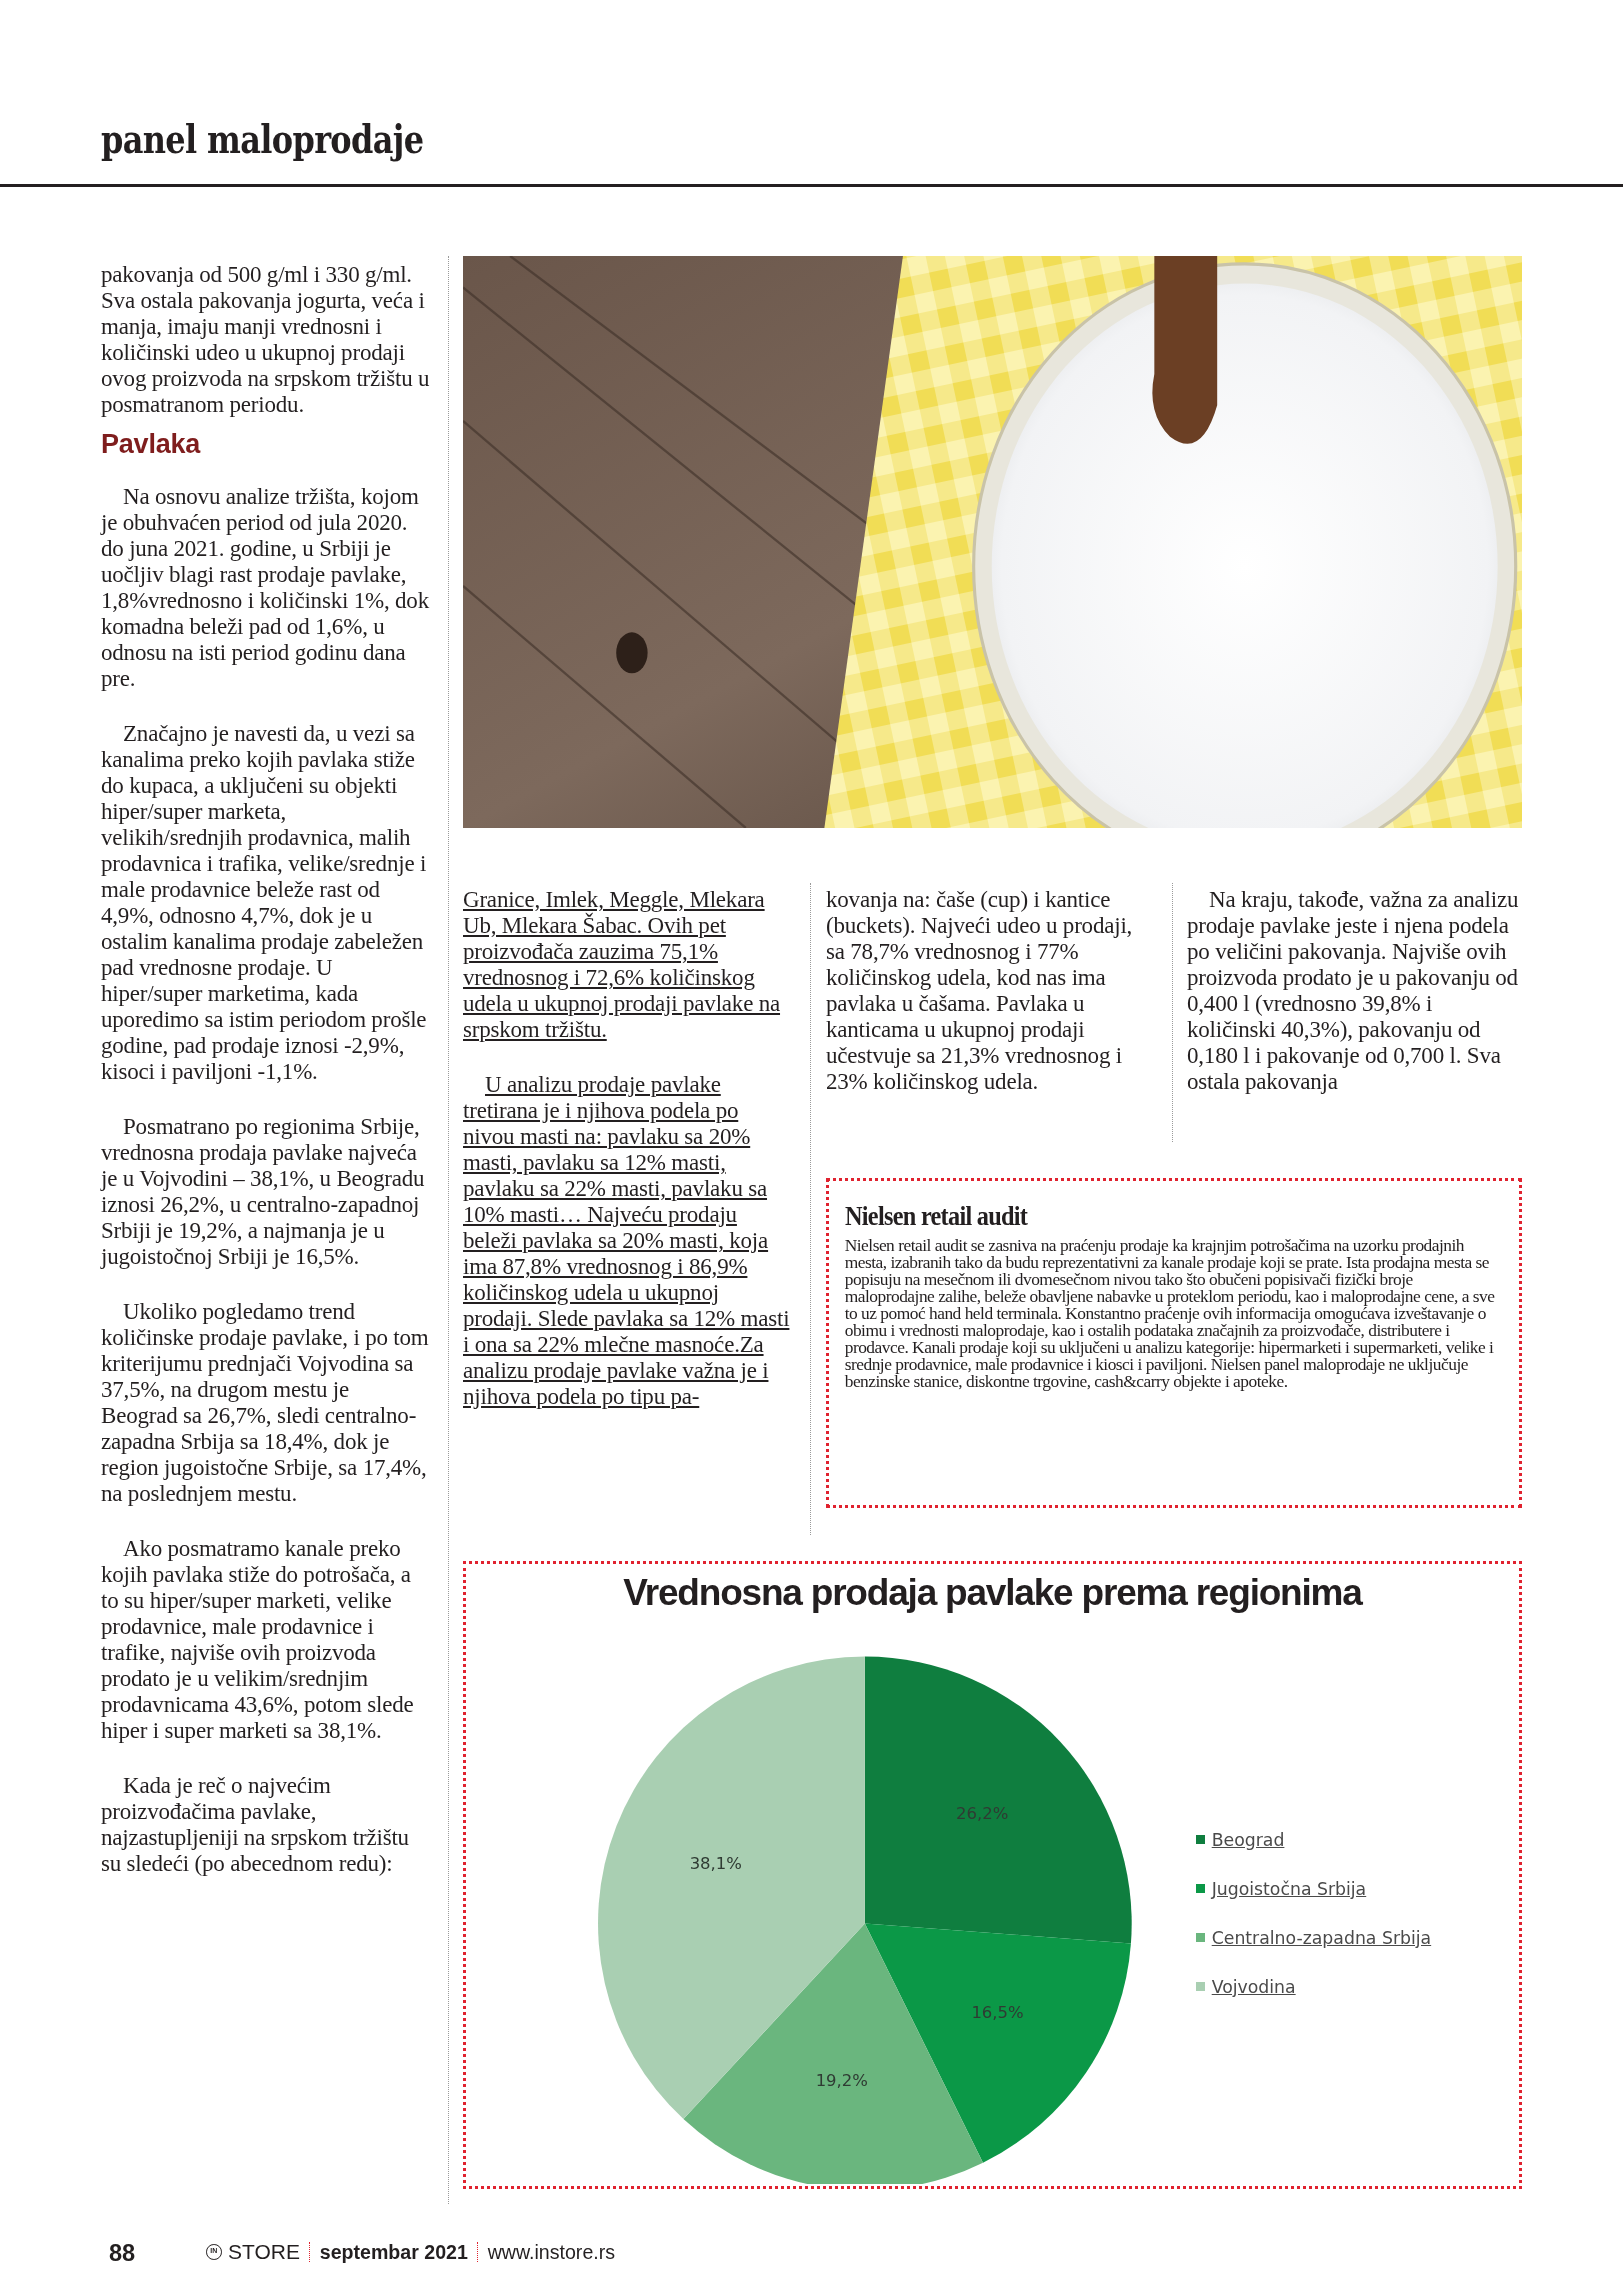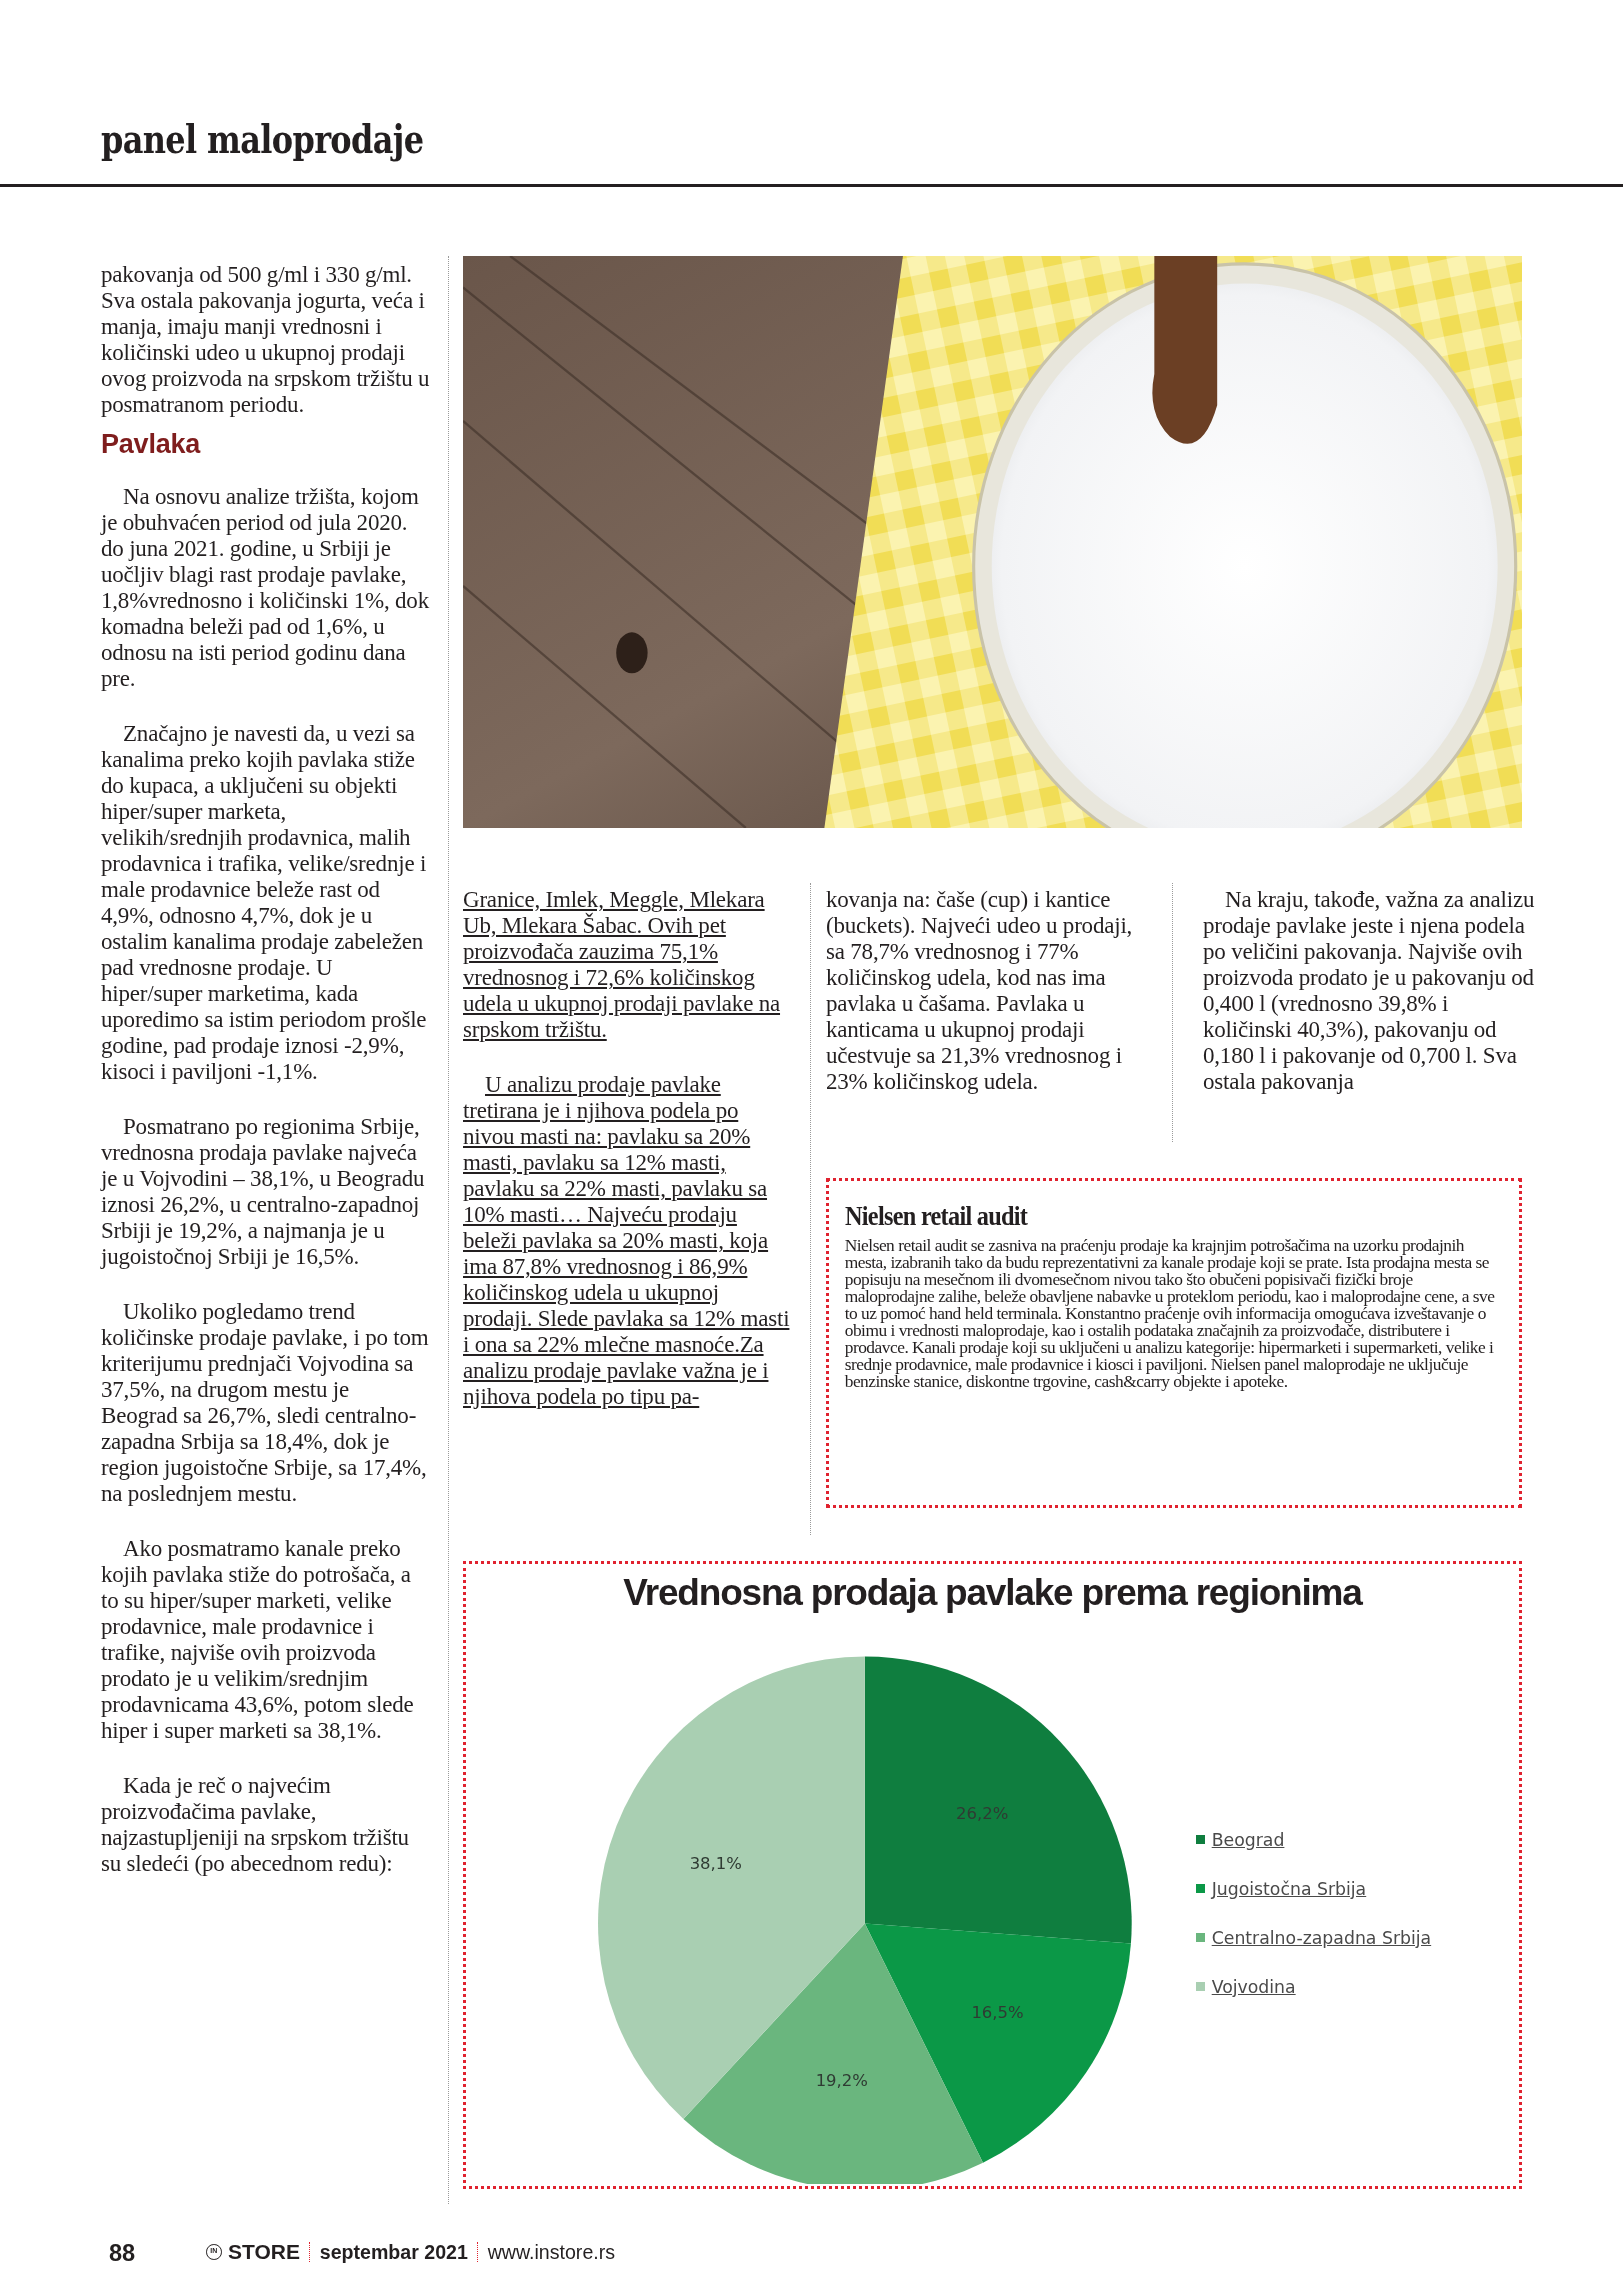--- a/index.html
+++ b/index.html
@@ -17,21 +17,21 @@
   .col {
     position: absolute; font-size: 23px; line-height: 26px;
     letter-spacing: -0.2px;
   }
   .col p { margin: 0; }
   .col p.indent { text-indent: 22px; }
   .col .gap { height: 29px; }
   .col1 { left: 101px; top: 262px; width: 330px; }
   .col2 { left: 463px; top: 887px; width: 330px; text-decoration: underline; }
   .col3 { left: 826px; top: 887px; width: 330px; }
-  .col4 { left: 1187px; top: 887px; width: 338px; margin-left: 16px; }
+  .col4 { left: 1187px; top: 887px; width: 338px; }
   .subhead {
     font-family: "Liberation Sans", sans-serif; font-weight: bold; font-size: 27px;
     margin: 11px 0 23.6px 0; line-height: 31px; color: #7f1d1d;
   }
 
   .vdiv { position: absolute; width: 0; border-left: 1.6px dotted #9a9a9a; }
   .vdiv-1 { left: 448px; top: 256px; height: 1948px; }
   .vdiv-2 { left: 810px; top: 883px; height: 652px; }
   .vdiv-3 { left: 1172px; top: 883px; height: 259px; }
 
@@ -61,21 +61,21 @@
   .chart-svg { position: absolute; left: 0; top: 0; }
   .legend { position: absolute; left: 730px; top: 251px; font-family: "DejaVu Sans", sans-serif; font-size: 17.3px; color: #4a4a4a; text-decoration: underline; }
   .legend-item { display: flex; align-items: center; height: 49px; }
   .legend-swatch { width: 9.4px; height: 9.4px; margin-right: 6.3px; }
 
   
   .footer { position: absolute; top: 2240px; font-family: "Liberation Sans", sans-serif; color: #231f20; }
   .page-num { left: 109px; font-weight: bold; font-size: 23.6px; }
   .footer-brand { left: 206px; display: flex; align-items: center; font-size: 19.6px; }
   .brand-logo { display: inline-block; width: 15.7px; height: 15.7px; border: 1.6px solid #231f20; border-radius: 50%; font-size: 7px; font-weight: bold; text-align: center; line-height: 12.6px; margin-right: 6.3px; }
-  .brand-name { font-weight: bold; font-size: 21px; }
+  .brand-name { font-weight: normal; font-size: 21px; }
   .fsep { display: inline-block; width: 0; height: 20.4px; border-left: 1.6px dotted #e0222f; margin: 0 9.4px; }
   .issue { font-weight: bold; }
   .site { font-weight: normal; }
 </style>
 </head>
 <body>
 
 <div class="header-title">panel maloprodaje</div>
 <div class="header-rule"></div>
 

